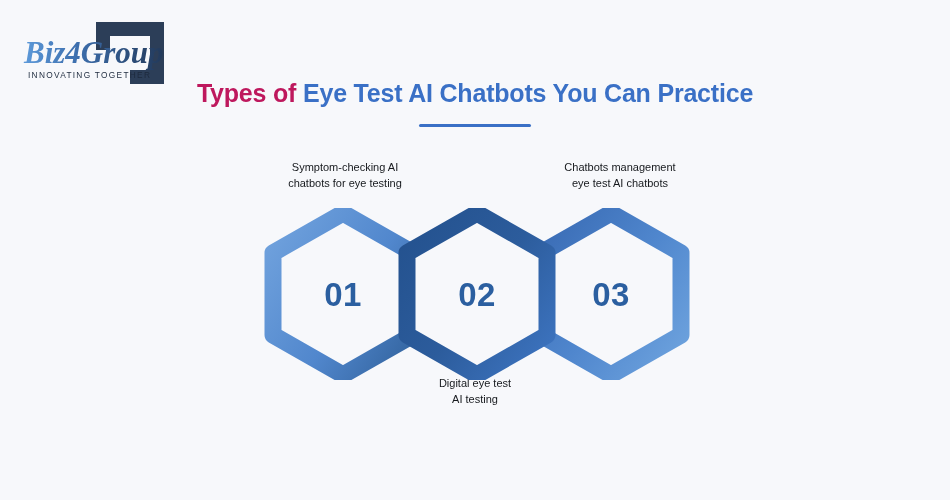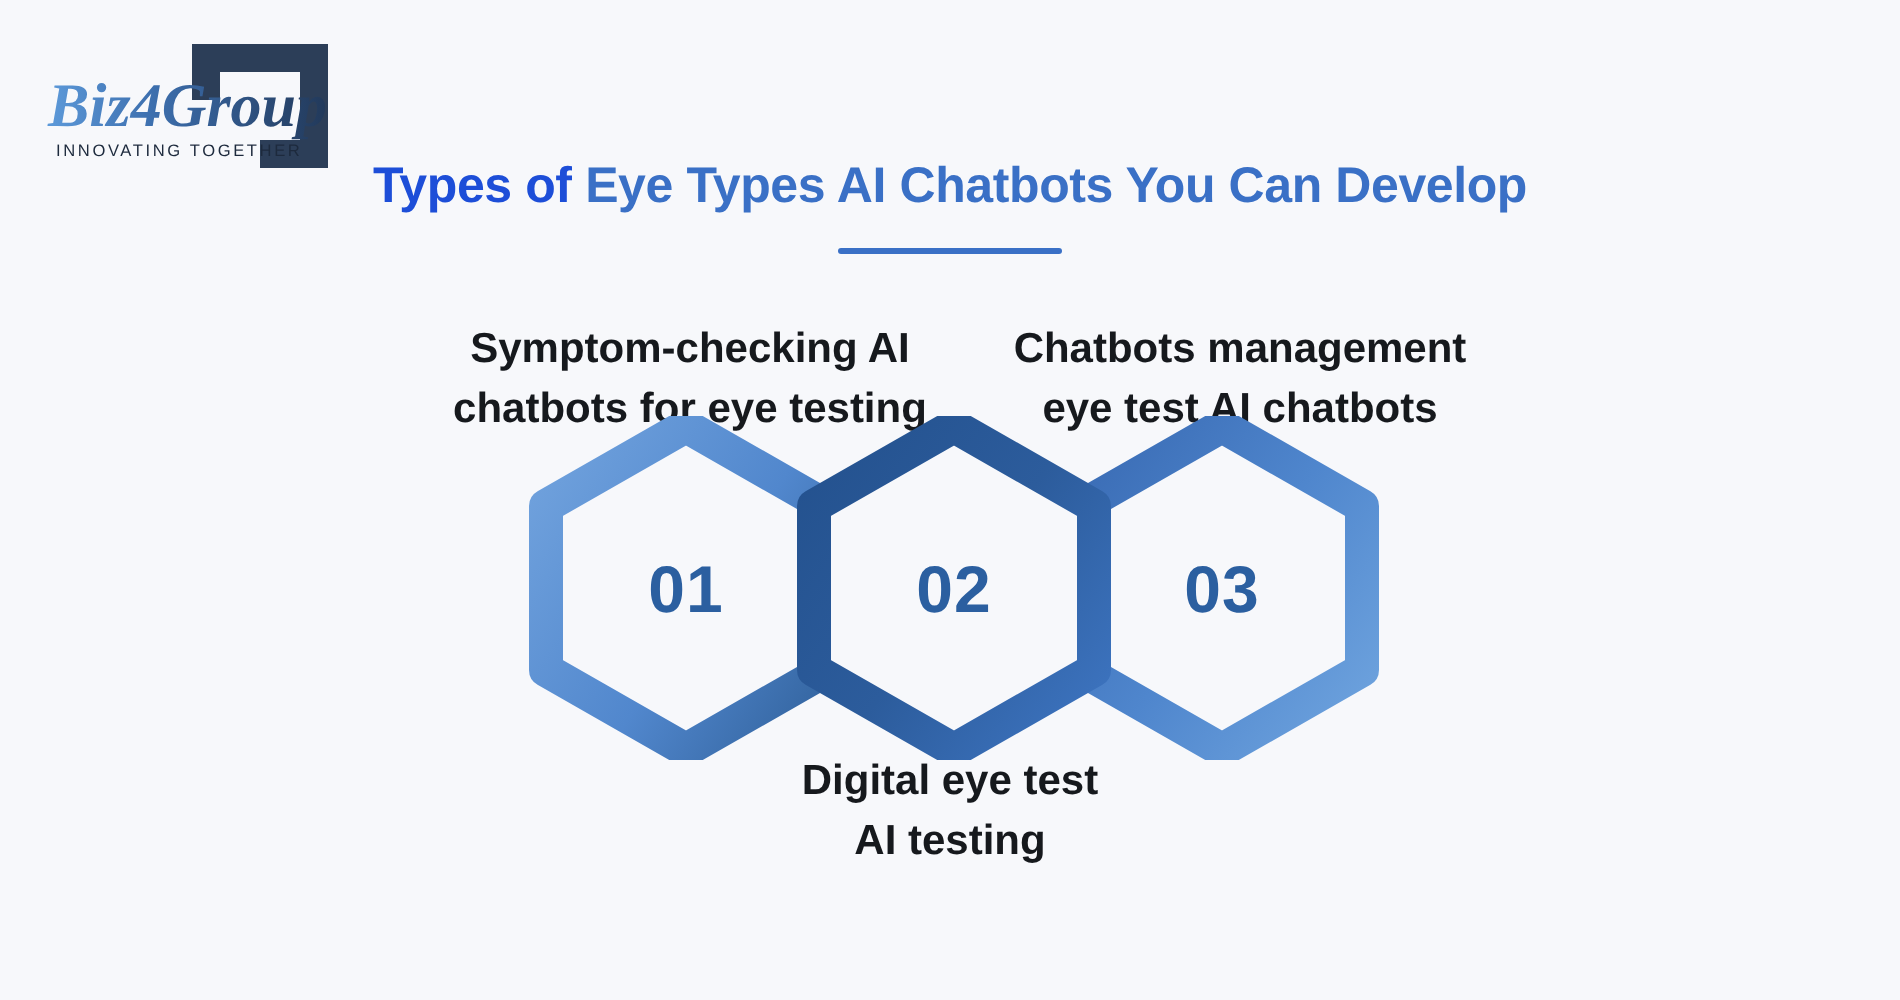--- a/index.html
+++ b/index.html
@@ -35,36 +35,36 @@
     text-align: center;
   }
   #page-title {
     font-size: 25px;
     font-weight: bold;
     letter-spacing: -0.2px;
     line-height: 1.2;
     margin: 0;
     white-space: nowrap;
   }
-  #page-title .t-dark { color: #1d4ed8; margin-top: 29px; }
+  #page-title .t-dark { color: #be185d; margin-top: 29px; }
   #page-title .t-blue { color: #3a70c6; }
   #title-divider {
     width: 112px;
     height: 3px;
     background: #3a70c6;
     border-radius: 2px;
     margin: 16px auto 0 auto;
   }
 
   
   .caption {
     position: absolute;
     text-align: center;
-    font-size: 21px;
-    font-weight: bold;
+    font-size: 11px;
+    font-weight: normal;
     color: #16191d;
     line-height: 1.42;
     white-space: pre-line;
   }
   #caption-01 { left: 205px; top: 160px; width: 280px; }
   #caption-02 { left: 355px; top: 376px; width: 240px; }
   #caption-03 { left: 495px; top: 160px; width: 250px; }
 
   
   #hex-row {
@@ -101,21 +101,21 @@
     </g>
 
     <text x="6" y="47" font-family="'Liberation Serif', serif" font-style="italic" font-weight="bold" font-size="31" fill="url(#bizGrad)">Biz4Group</text>
 
     <text x="10" y="62" font-family="'Liberation Sans', sans-serif" font-size="8.3" letter-spacing="1.3" fill="#1d2a3d">INNOVATING TOGETHER</text>
   </svg>
 </div>
 
 <div id="title-block">
   <h1 id="page-title">
-    <span class="t-dark">Types of </span><span class="t-blue">Eye Types AI Chatbots You Can Develop</span>
+    <span class="t-dark">Types of </span><span class="t-blue">Eye Test AI Chatbots You Can Practice</span>
   </h1>
   <div id="title-divider"></div>
 </div>
 
 <div class="caption" id="caption-01">Symptom-checking AI
 chatbots for eye testing</div>
 <div class="caption" id="caption-03">Chatbots management
 eye test AI chatbots</div>
 <div class="caption" id="caption-02">Digital eye test
 AI testing</div>

